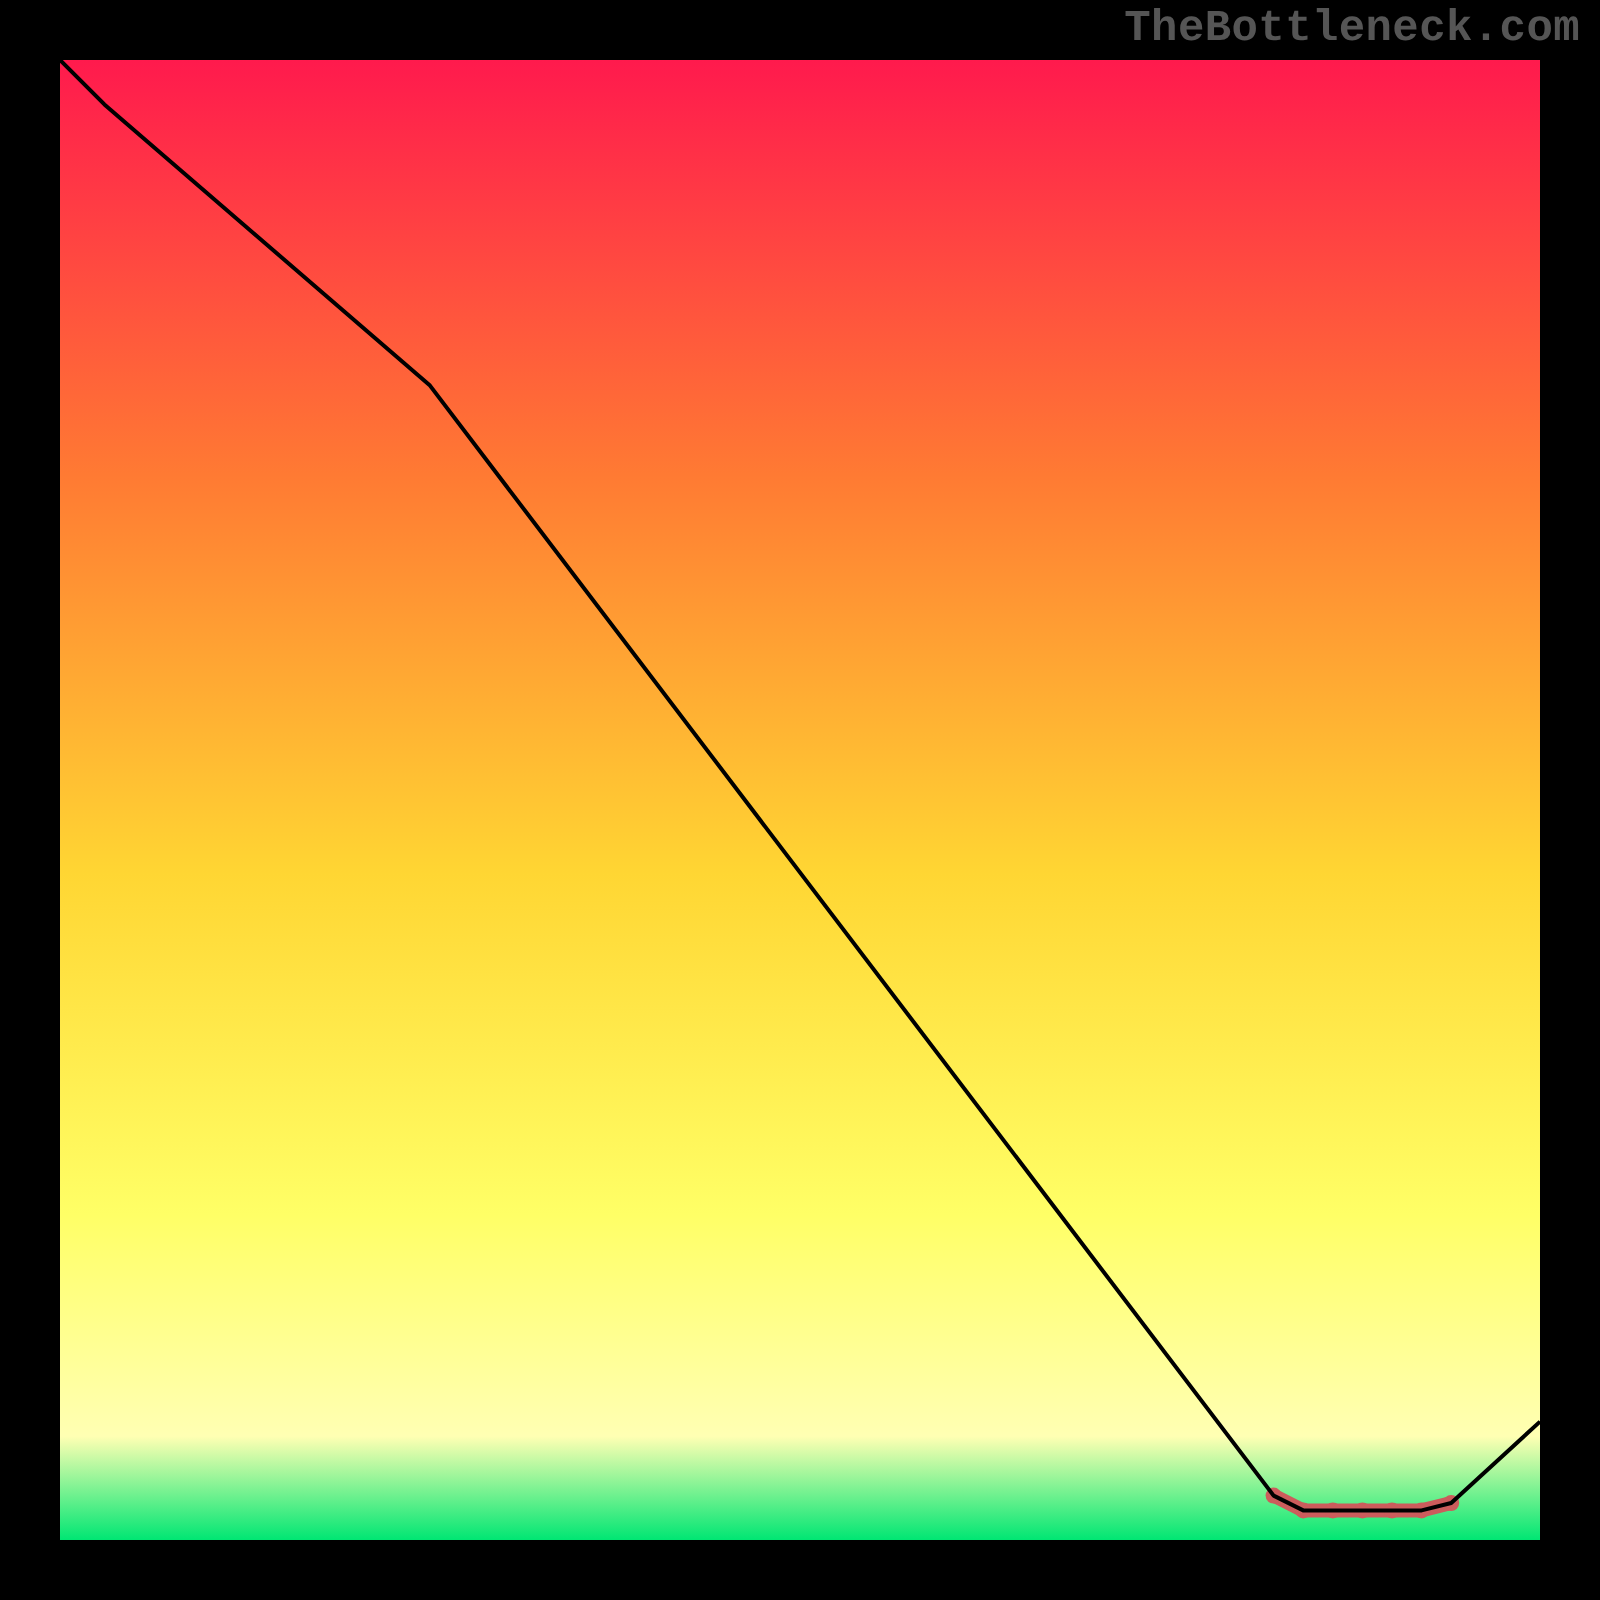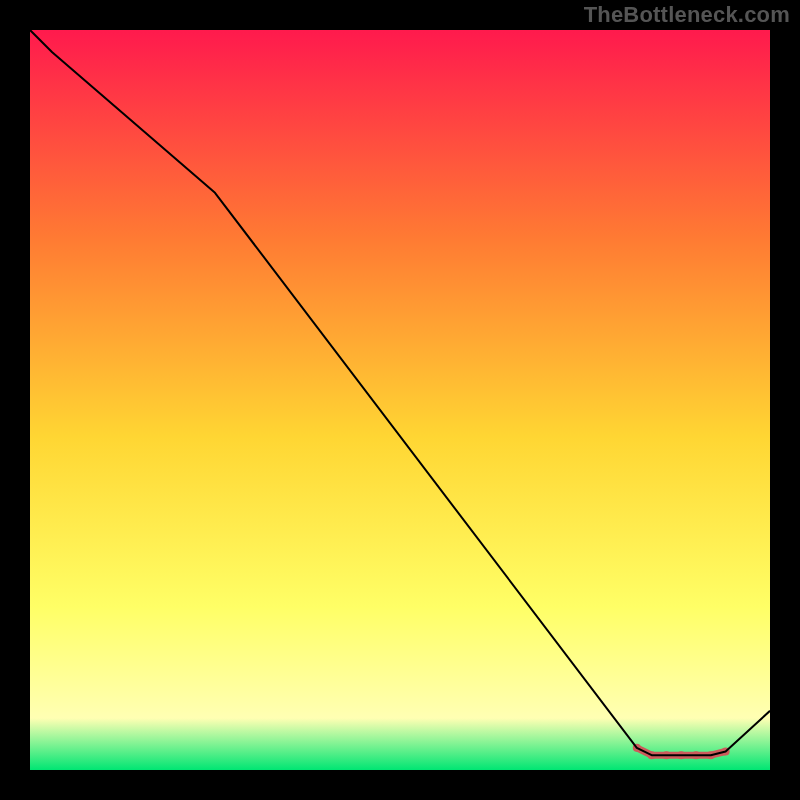--- a/index.html
+++ b/index.html
@@ -18,21 +18,21 @@
     background: #000;
   }
   .watermark {
     position: absolute;
     top: 2px;
     right: 10px;
     color: #555;
     font-size: 22px;
     font-weight: 600;
     letter-spacing: 0.2px;
-    font-family: Liberation Sans, sans-serif;
+    font-family: Liberation Mono, monospace;
     z-index: 20;
     margin-left: 28px;
   }
   .plot-wrap {
     position: absolute;
     left: 30px;
     top: 30px;
     width: 740px;
     height: 740px;
   }

